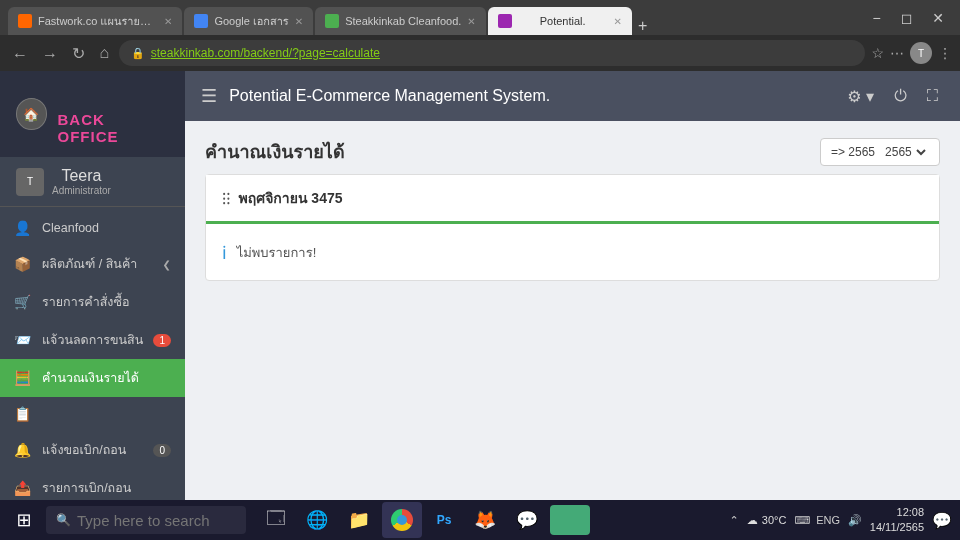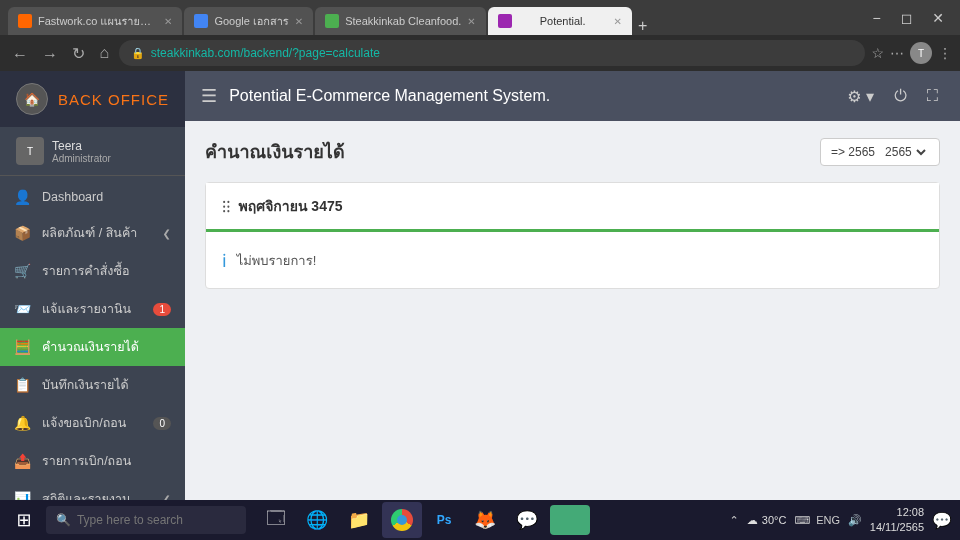--- a/index.html
+++ b/index.html
@@ -17,39 +17,39 @@
     .tab-favicon.blue { background: #4285f4; }
     .tab-favicon.green { background: #4caf50; }
     .tab-favicon.purple { background: #9c27b0; }
 
     
     .address-bar-row { background: #2d2d2d; height: 36px; display: flex; align-items: center; padding: 0 8px; gap: 6px; }
     .nav-btn { color: #aaa; background: none; border: none; font-size: 16px; cursor: pointer; padding: 2px 4px; }
     .nav-btn:disabled { color: #555; }
     .address-bar { flex: 1; background: #3c3c3c; border-radius: 20px; height: 26px; display: flex; align-items: center; padding: 0 12px; color: #ddd; font-size: 12px; gap: 6px; }
     .address-bar .lock { color: #aaa; font-size: 11px; }
-    .address-text { color: #14b8a6; font-size: 12px; }
+    .address-text { color: #84cc16; font-size: 12px; text-decoration: underline; }
     .browser-actions { display: flex; gap: 6px; align-items: center; }
     .browser-action-btn { color: #aaa; background: none; border: none; font-size: 14px; cursor: pointer; }
     .avatar-circle { width: 22px; height: 22px; border-radius: 50%; background: #888; display: flex; align-items: center; justify-content: center; color: #fff; font-size: 10px; }
     .win-btn { background: none; border: none; color: #ccc; font-size: 14px; padding: 2px 8px; cursor: pointer; }
 
     
     .app { display: flex; height: calc(540px - 71px); }
 
     
     .sidebar { width: 185px; background: #3d4451; color: #ccc; display: flex; flex-direction: column; flex-shrink: 0; overflow: hidden; }
     .sidebar-header { background: #2c3040; padding: 12px 16px; display: flex; align-items: center; gap: 10px; }
     .sidebar-logo { width: 32px; height: 32px; border-radius: 50%; background: #555; display: flex; align-items: center; justify-content: center; border: 1px solid #777; }
-    .sidebar-title { font-size: 15px; font-weight: normal; color: #f97316; letter-spacing: 1px; }
+    .sidebar-title { font-size: 15px; font-weight: bold; color: #ec4899; letter-spacing: 1px; margin-top: 28px; }
 
     .sidebar-user { padding: 10px 16px; display: flex; align-items: center; gap: 8px; border-bottom: 1px solid #555; }
     .user-avatar { width: 28px; height: 28px; border-radius: 4px; background: #666; display: flex; align-items: center; justify-content: center; color: #fff; font-size: 10px; }
     .user-info { display: flex; flex-direction: column; }
-    .user-name { color: #ddd; font-size: 12px; font-weight: 500; }
+    .user-name { color: #ddd; font-size: 16px; font-weight: 500; text-align: center; }
     .user-role { color: #aaa; font-size: 10px; }
 
     .sidebar-nav { flex: 1; overflow-y: auto; padding: 4px 0; }
     .nav-item { display: flex; align-items: center; padding: 9px 14px; cursor: pointer; color: #ccc; font-size: 12.5px; gap: 10px; position: relative; }
     .nav-item.active { background: #4caf50; color: #fff; }
     .nav-item .nav-icon { width: 18px; text-align: center; font-size: 14px; flex-shrink: 0; }
     .nav-item .nav-label { flex: 1; }
     .nav-item .nav-badge { background: #e74c3c; color: #fff; border-radius: 10px; padding: 1px 6px; font-size: 10px; }
     .nav-item .nav-badge.zero { background: #555; }
     .nav-item .nav-arrow { font-size: 10px; color: #aaa; }
@@ -58,39 +58,39 @@
     .top-bar { background: #4a5060; height: 50px; display: flex; align-items: center; padding: 0 16px; gap: 12px; flex-shrink: 0; }
     .hamburger { color: #ccc; font-size: 18px; cursor: pointer; }
     .top-title { color: #fff; font-size: 16px; font-weight: 500; }
     .top-actions { margin-left: auto; display: flex; gap: 8px; align-items: center; }
     .top-icon-btn { background: none; border: none; color: #ccc; font-size: 16px; cursor: pointer; padding: 4px 6px; border-radius: 4px; }
 
     
     .main { flex: 1; background: #eef0f3; display: flex; flex-direction: column; overflow: hidden; }
     .content-area { flex: 1; padding: 16px 20px; overflow-y: auto; }
 
-    .page-header { display: flex; align-items: center; justify-content: space-between; margin-bottom: 16px; }
+    .page-header { display: flex; align-items: center; justify-content: space-between; margin-bottom: 8px; }
     .page-title { font-size: 18px; font-weight: bold; color: #333; }
     .filter-selects { display: flex; gap: 8px; }
     .filter-select { background: #fff; border: 1px solid #ccc; border-radius: 4px; padding: 5px 10px; font-size: 12px; color: #444; cursor: pointer; display: flex; align-items: center; gap: 6px; min-width: 120px; }
     .filter-select select { border: none; background: transparent; font-size: 12px; color: #444; outline: none; cursor: pointer; flex: 1; }
 
     .section-card { background: #fff; border-radius: 4px; border: 1px solid #ddd; margin-bottom: 12px; }
     .section-header { background: #fff; padding: 12px 16px; border-bottom: 3px solid #4caf50; display: flex; align-items: center; gap: 8px; }
     .section-icon { color: #555; font-size: 16px; }
     .section-title { font-size: 14px; font-weight: bold; color: #333; }
     .section-body { padding: 16px; }
     .no-data { display: flex; align-items: center; gap: 10px; color: #555; font-size: 13px; }
     .info-icon { color: #3498db; font-size: 18px; }
 
     
     .taskbar { height: 40px; background: #1a1a2e; display: flex; align-items: center; padding: 0 8px; gap: 6px; position: absolute; bottom: 0; left: 0; right: 0; }
     .taskbar-start { width: 32px; height: 28px; display: flex; align-items: center; justify-content: center; color: #fff; font-size: 18px; cursor: pointer; }
     .taskbar-search { background: #2a2a3e; border: none; border-radius: 4px; height: 28px; display: flex; align-items: center; padding: 0 10px; gap: 6px; flex: 0 0 auto; width: 200px; }
-    .taskbar-search input { background: transparent; border: none; color: #ccc; font-size: 12px; outline: none; width: 100%; }
+    .taskbar-search input { background: transparent; border: none; color: #ccc; font-size: 15px; outline: none; width: 100%; }
     .taskbar-apps { display: flex; gap: 2px; margin-left: 4px; }
     .taskbar-app { width: 40px; height: 36px; display: flex; align-items: center; justify-content: center; border-radius: 4px; cursor: pointer; }
     .taskbar-right { margin-left: auto; display: flex; align-items: center; gap: 8px; }
     .taskbar-weather { color: #ddd; font-size: 11px; display: flex; align-items: center; gap: 4px; }
     .taskbar-tray { display: flex; gap: 6px; align-items: center; color: #ccc; font-size: 11px; }
     .taskbar-time { color: #ddd; font-size: 11px; text-align: right; line-height: 1.4; }
     .taskbar-notif { color: #ccc; font-size: 16px; cursor: pointer; }
     .thumb-placeholder { width: 40px; height: 30px; background: #4a7; border-radius: 4px; }
   </style>
 </head>
@@ -160,48 +160,47 @@
       <div class="user-info">
         <span class="user-name">Teera</span>
         <span class="user-role">Administrator</span>
       </div>
     </div>
 
     <div class="sidebar-nav">
 
       <div class="nav-item">
         <span class="nav-icon">👤</span>
-        <span class="nav-label">Dashboard</span>
+        <span class="nav-label">Cleanfood</span>
       </div>
 
       <div class="nav-item">
         <span class="nav-icon">📦</span>
         <span class="nav-label">ผลิตภัณฑ์ / สินค้า</span>
         <span class="nav-arrow">❮</span>
       </div>
 
       <div class="nav-item">
         <span class="nav-icon">🛒</span>
         <span class="nav-label">รายการคำสั่งซื้อ</span>
       </div>
 
       <div class="nav-item">
         <span class="nav-icon">📨</span>
-        <span class="nav-label">แจ้และรายงานิน</span>
+        <span class="nav-label">แจ้วนลดการขนสิน</span>
         <span class="nav-badge">1</span>
       </div>
 
       <div class="nav-item active">
         <span class="nav-icon">🧮</span>
         <span class="nav-label">คำนวณเงินรายได้</span>
       </div>
 
       <div class="nav-item">
         <span class="nav-icon">📋</span>
-        <span class="nav-label">บันทึกเงินรายได้</span>
       </div>
 
       <div class="nav-item">
         <span class="nav-icon">🔔</span>
         <span class="nav-label">แจ้งขอเบิก/ถอน</span>
         <span class="nav-badge zero">0</span>
       </div>
 
       <div class="nav-item">
         <span class="nav-icon">📤</span>

